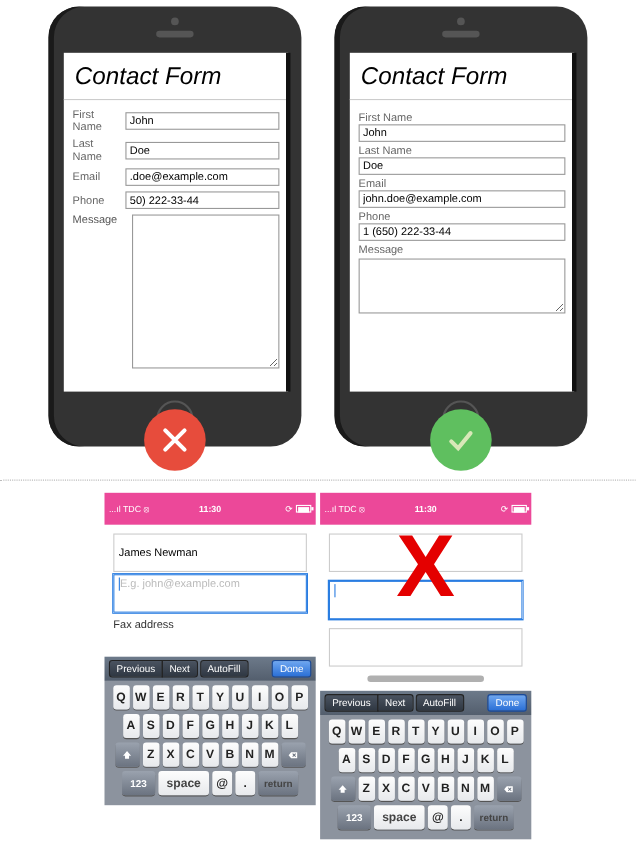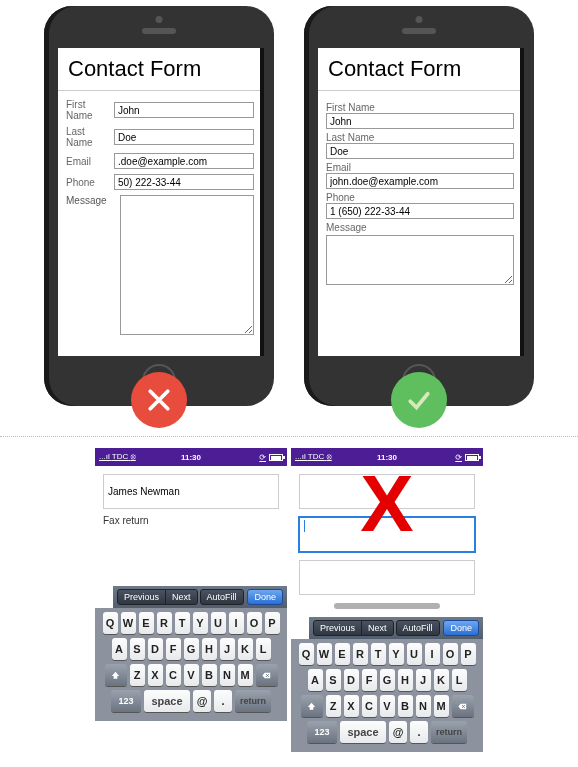--- a/index.html
+++ b/index.html
@@ -7,21 +7,21 @@
 
   
   .row1 { display: flex; justify-content: center; gap: 30px; padding-top: 6px; }
   .phone-wrap { position: relative; width: 230px; }
   .phone { width: 230px; height: 400px; background: #333; border-radius: 28px; box-shadow: 5px 0 0 #1a1a1a inset; position: relative; }
   .phone::before {  content:""; position:absolute; top:22px; left:50%; transform:translateX(-50%); width:34px; height:6px; background:#555; border-radius:4px;}
   .phone::after {  content:""; position:absolute; top:10px; left:50%; transform:translateX(-50%); width:7px; height:7px; background:#555; border-radius:50%;}
   .home-btn { position:absolute; bottom:8px; left:50%; transform:translateX(-50%); width:34px; height:34px; border:2px solid #555; border-radius:50%; }
   .screen { position:absolute; top:42px; left:14px; right:12px; bottom:50px; background:#fff; }
   .scroll-edge { position:absolute; top:42px; right:10px; width:4px; bottom:50px; background:#111; }
-  .cf-title { font-weight:300; font-size:22px; padding:8px 10px; border-bottom:1px solid #ccc;}
+  .cf-title { font-weight:300; font-size:22px; padding:8px 10px; border-bottom:1px solid #ccc;font-style:italic;}
   .cf-body { padding:8px 8px; font-size:10px; color:#555; }
   
   .cf-row { display:flex; align-items:center; margin-bottom:5px; }
   .cf-row label { width:54px; font-size:10px; color:#666; }
   .cf-row input { flex:1; border:1px solid #999; height:16px; font-size:10px; padding:1px 3px; }
   .cf-msg { display:flex; }
   .cf-msg textarea { flex:1; border:1px solid #999; height:140px; font-size:10px; }
   
   .cf-v label { display:block; font-size:10px; color:#666; margin-top:3px; }
   .cf-v input { width:100%; border:1px solid #999; height:16px; font-size:10px; padding:1px 3px; }
@@ -30,36 +30,36 @@
   .badge { position:absolute; bottom:-22px; left:50%; transform:translateX(-50%); width:56px; height:56px; border-radius:50%; display:flex; align-items:center; justify-content:center; }
   .badge.bad { background:#e74c3c; }
   .badge.good { background:#5fbf5f; }
   .badge svg { width:30px; height:30px; }
 
   .divider { position:absolute; top:436px; left:0; right:0; border-top:1px dotted #bbb; }
 
   
   .row2 { position:absolute; top:448px; left:0; right:0; display:flex; justify-content:center; gap:4px; }
   .ios { width:192px; background:#fff; font-size:11px; position:relative; }
-  .statusbar { height:18px; background:#4c1d95; color:#fff; font-size:8px; display:flex; align-items:center; padding:0 4px; justify-content:space-between;text-decoration:underline; }
+  .statusbar { height:29px; background:#ec4899; color:#fff; font-size:8px; display:flex; align-items:center; padding:0 4px; justify-content:space-between; }
   .statusbar .center { position:absolute; left:50%; transform:translateX(-50%); font-weight:bold; }
   .sb-right { display:flex; align-items:center; gap:3px; }
   .bat { width:14px; height:7px; border:1px solid #fff; position:relative;}
   .bat::after{content:"";position:absolute;right:-3px;top:1px;width:2px;height:3px;background:#fff;}
   .bat i{display:block;width:10px;height:5px;background:#fff;margin:1px;}
   .ios-content { padding:6px 8px 8px; min-height:120px; position:relative; }
   .ios-label { font-size:10px; color:#333; margin-top:6px; display:block; }
   .ios-input { width:100%; height:35px; border:1px solid #ccc; font-size:10px; padding:2px 4px; margin-top:2px; }
   .ios-input.focus { border:1px solid #2a7de1; box-shadow:0 0 0 1px #2a7de1; }
   .ios-input.ph { color:#aaa; }
   .cursor { display:inline-block; width:1px; height:12px; background:#2a7de1; vertical-align:middle; }
 
   .big-x { position:absolute; top:6px; left:50%; transform:translateX(-50%); font-size:80px; font-weight:700; color:#e40000; font-family:Arial; line-height:0.8; pointer-events:none;}
 
-  .formassist { height:22px; background:linear-gradient(#6d7a8a,#535e6d); display:flex; align-items:center; padding:0 4px; gap:2px;margin-left:18px; }
+  .formassist { height:22px; background:linear-gradient(#6d7a8a,#535e6d); display:flex; align-items:center; padding:0 4px; gap:2px; }
   .fa-btn { font-size:9px; color:#fff; background:linear-gradient(#4a5360,#2f3742); border:1px solid #222; border-radius:3px; padding:2px 6px; }
   .fa-btn.prev{border-radius:3px 0 0 3px;}
   .fa-btn.next{border-radius:0 3px 3px 0; margin-left:-3px;}
   .fa-done { margin-left:auto; background:linear-gradient(#6fa7f0,#2a6fd6); border:1px solid #1a4a99;}
 
   .kb { background:#8c939e; padding:4px 3px 5px; }
   .kb-row { display:flex; justify-content:center; gap:3px; margin-bottom:4px; }
   .key { background:linear-gradient(#fdfdfd,#e7e9ec); border-radius:3px; width:15px; height:22px; font-size:11px; font-weight:bold; display:flex; align-items:center; justify-content:center; box-shadow:0 1px 0 #555; color:#222;}
   .key.dark { background:linear-gradient(#9aa2ae,#6b7380); color:#fff;}
   .key.shift{width:22px;}
@@ -152,21 +152,22 @@
       <span class="center">11:30</span>
       <span class="sb-right">
           <span>⟳</span>
           <span class="bat">
             <i></i>
           </span>
         </span>
     </div>
     <div class="ios-content">
       <input class="ios-input" value="James Newman" style="">
-      <label class="ios-label">Fax return</label>
+      <div class="ios-input focus"><span class="cursor"></span><span class="ph" style="color:#bbb">E.g. john@example.com</span></div>
+      <label class="ios-label">Fax address</label>
     </div>
     <div class="formassist">
       <div class="fa-btn prev">Previous</div>
       <div class="fa-btn next">Next</div>
       <div class="fa-btn">AutoFill</div>
       <div class="fa-btn fa-done">Done</div>
     </div>
     <div class="kb">
       <div class="kb-row" id="kbL1">
           <div class="key">Q</div>

